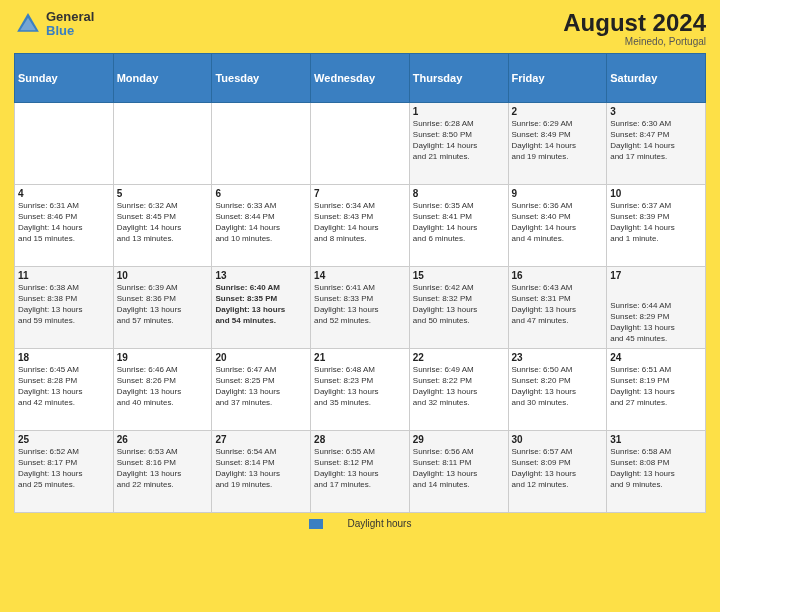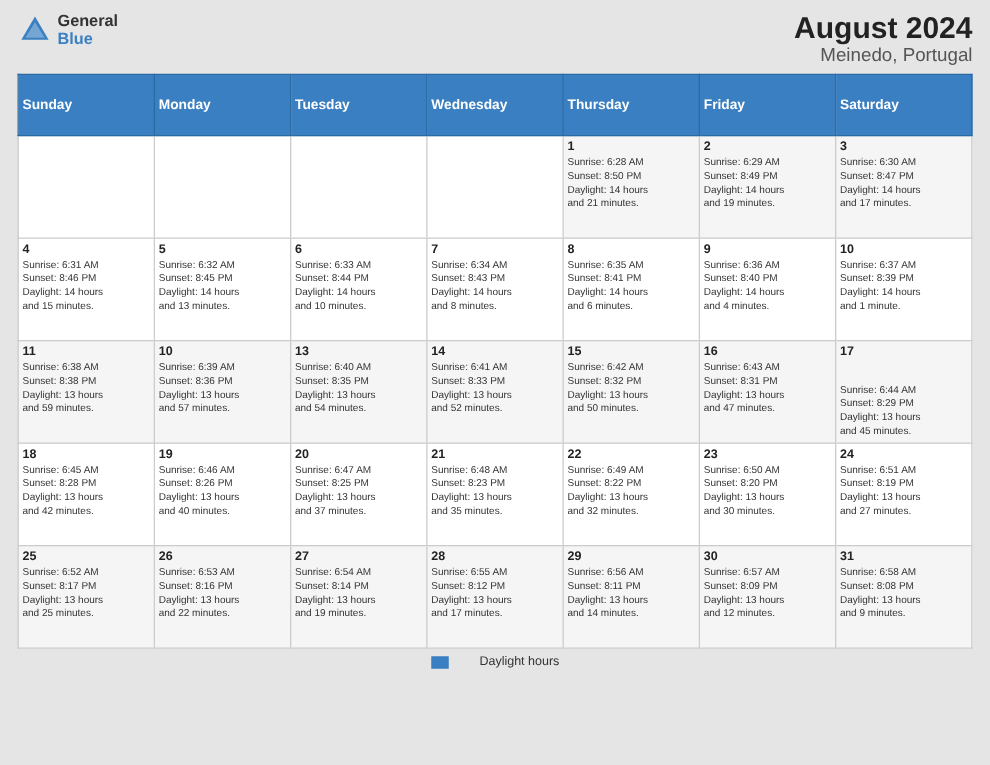--- a/index.html
+++ b/index.html
@@ -4,23 +4,23 @@
   <style>
     * { box-sizing: border-box; margin: 0; padding: 0; }
     body {
       font-family: Arial, sans-serif;
       background: #fff;
       width: 792px;
       height: 612px;
       overflow: hidden;
     }
     .page {
-      width: 792px;
+      width: 720px;
       height: 612px;
-      background: #e5e5e5;
+      background: #fde047;
       padding: 10px 14px 10px 14px;
     }
     .header {
       display: flex;
       justify-content: space-between;
       align-items: flex-start;
       margin-bottom: 6px;
     }
     .logo {
       display: flex;
@@ -43,21 +43,21 @@
     .title-block {
       text-align: right;
     }
     .month-year {
       font-size: 24px;
       font-weight: bold;
       color: #222;
       line-height: 1.1;
     }
     .location {
-      font-size: 15px;
+      font-size: 10px;
       color: #555;
     }
     table {
       width: 100%;
       border-collapse: collapse;
       table-layout: fixed;
     }
     thead th {
       background: #3a7fc1;
       color: #fff;
@@ -233,21 +233,21 @@
           </td>
           <td>
             <span class="day-num">10</span>
             <div class="day-info" style="white-space: pre-line;">Sunrise: 6:39 AM
 Sunset: 8:36 PM
 Daylight: 13 hours
 and 57 minutes.</div>
           </td>
           <td>
             <span class="day-num">13</span>
-            <div class="day-info" style="white-space: pre-line;">Sunrise: 6:40 AM
+            <div class="day-info" style="white-space: pre-line; font-weight: bold;">Sunrise: 6:40 AM
 Sunset: 8:35 PM
 Daylight: 13 hours
 and 54 minutes.</div>
           </td>
           <td>
             <span class="day-num">14</span>
             <div class="day-info" style="white-space: pre-line;">Sunrise: 6:41 AM
 Sunset: 8:33 PM
 Daylight: 13 hours
 and 52 minutes.</div>

